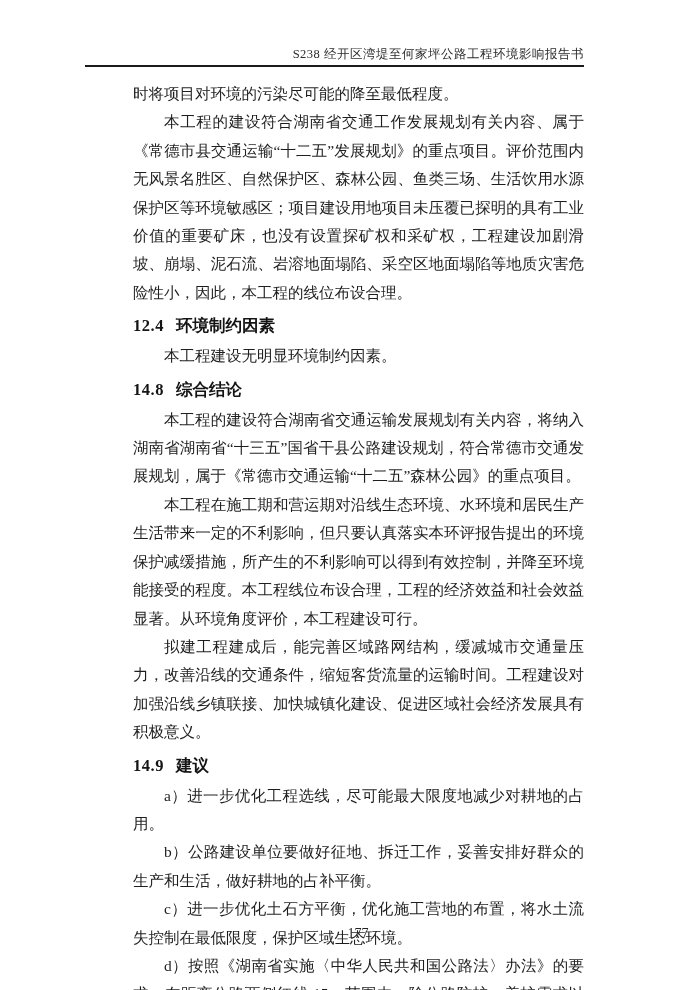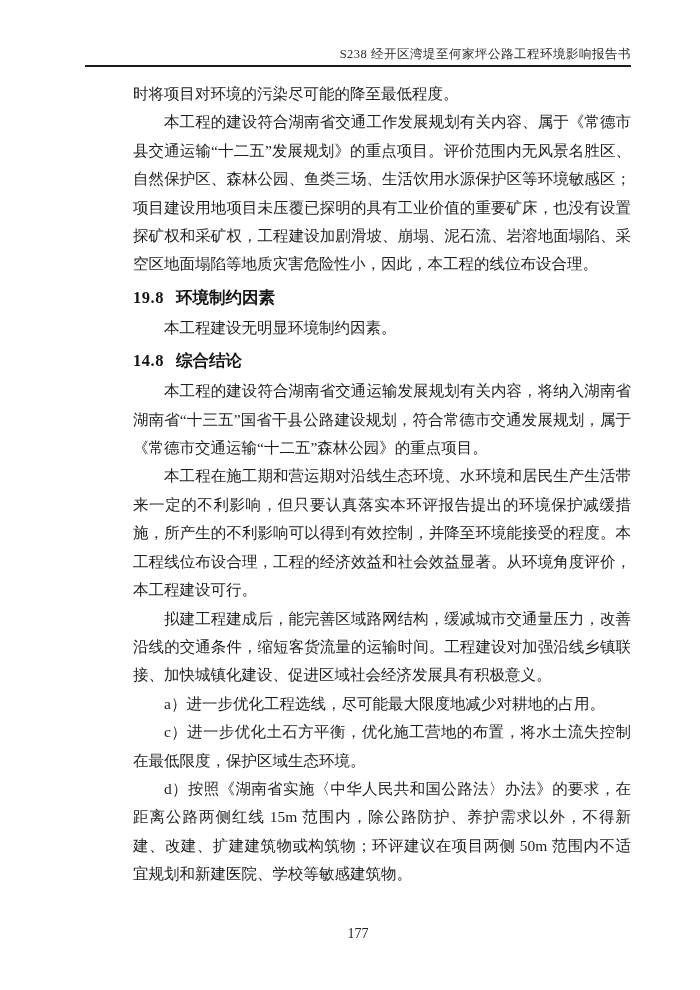--- a/index.html
+++ b/index.html
@@ -7,21 +7,21 @@
     padding: 0;
     background: #ffffff;
   }
   .page {
     position: relative;
     width: 700px;
     height: 990px;
     box-sizing: border-box;
     background: #ffffff;
     color: #1e1e1e;
-    padding: 46px 69px 0 85px;
+    padding: 46px 116px 0 85px;
     overflow: hidden;
     font-family: "Liberation Serif", "DejaVu Serif", serif;
   }
   .running-header {
     text-align: right;
     font-size: 12.5px;
     line-height: 16px;
     color: #2b2b2b;
     letter-spacing: 0.5px;
   }
@@ -80,32 +80,36 @@
     <div class="header-rule"></div>
   </header>
 
   <main class="doc-body">
 
     <p class="body-para no-indent">时将项目对环境的污染尽可能的降至最低程度。</p>
 
     <p class="body-para">本工程的建设符合湖南省交通工作发展规划有关内容、属于《常德市县交通运输“十二五”发展规划》的重点项目。评价范围内无风景名胜区、自然保护区、森林公园、鱼类三场、生活饮用水源保护区等环境敏感区；项目建设用地项目未压覆已探明的具有工业价值的重要矿床，也没有设置探矿权和采矿权，工程建设加剧滑坡、崩塌、泥石流、岩溶地面塌陷、采空区地面塌陷等地质灾害危险性小，因此，本工程的线位布设合理。</p>
 
     <h2 class="section-heading">
-      <span class="sec-num">19.8</span><span class="sec-title">环境制约因素</span>
+      <span class="sec-num">12.4</span><span class="sec-title">环境制约因素</span>
     </h2>
     <p class="body-para">本工程建设无明显环境制约因素。</p>
 
     <h2 class="section-heading">
       <span class="sec-num">14.8</span><span class="sec-title">综合结论</span>
     </h2>
     <p class="body-para">本工程的建设符合湖南省交通运输发展规划有关内容，将纳入湖南省湖南省“十三五”国省干县公路建设规划，符合常德市交通发展规划，属于《常德市交通运输“十二五”森林公园》的重点项目。</p>
     <p class="body-para">本工程在施工期和营运期对沿线生态环境、水环境和居民生产生活带来一定的不利影响，但只要认真落实本环评报告提出的环境保护减缓措施，所产生的不利影响可以得到有效控制，并降至环境能接受的程度。本工程线位布设合理，工程的经济效益和社会效益显著。从环境角度评价，本工程建设可行。</p>
     <p class="body-para">拟建工程建成后，能完善区域路网结构，缓减城市交通量压力，改善沿线的交通条件，缩短客货流量的运输时间。工程建设对加强沿线乡镇联接、加快城镇化建设、促进区域社会经济发展具有积极意义。</p>
 
+    <h2 class="section-heading">
+      <span class="sec-num">14.9</span><span class="sec-title">建议</span>
+    </h2>
     <p class="body-para">a）进一步优化工程选线，尽可能最大限度地减少对耕地的占用。</p>
+    <p class="body-para">b）公路建设单位要做好征地、拆迁工作，妥善安排好群众的生产和生活，做好耕地的占补平衡。</p>
     <p class="body-para">c）进一步优化土石方平衡，优化施工营地的布置，将水土流失控制在最低限度，保护区域生态环境。</p>
     <p class="body-para">d）按照《湖南省实施〈中华人民共和国公路法〉办法》的要求，在距离公路两侧红线 15m 范围内，除公路防护、养护需求以外，不得新建、改建、扩建建筑物或构筑物；环评建议在项目两侧 50m 范围内不适宜规划和新建医院、学校等敏感建筑物。</p>
 
   </main>
 
   <footer>
     <div class="page-number">177</div>
   </footer>
 
 </div>

